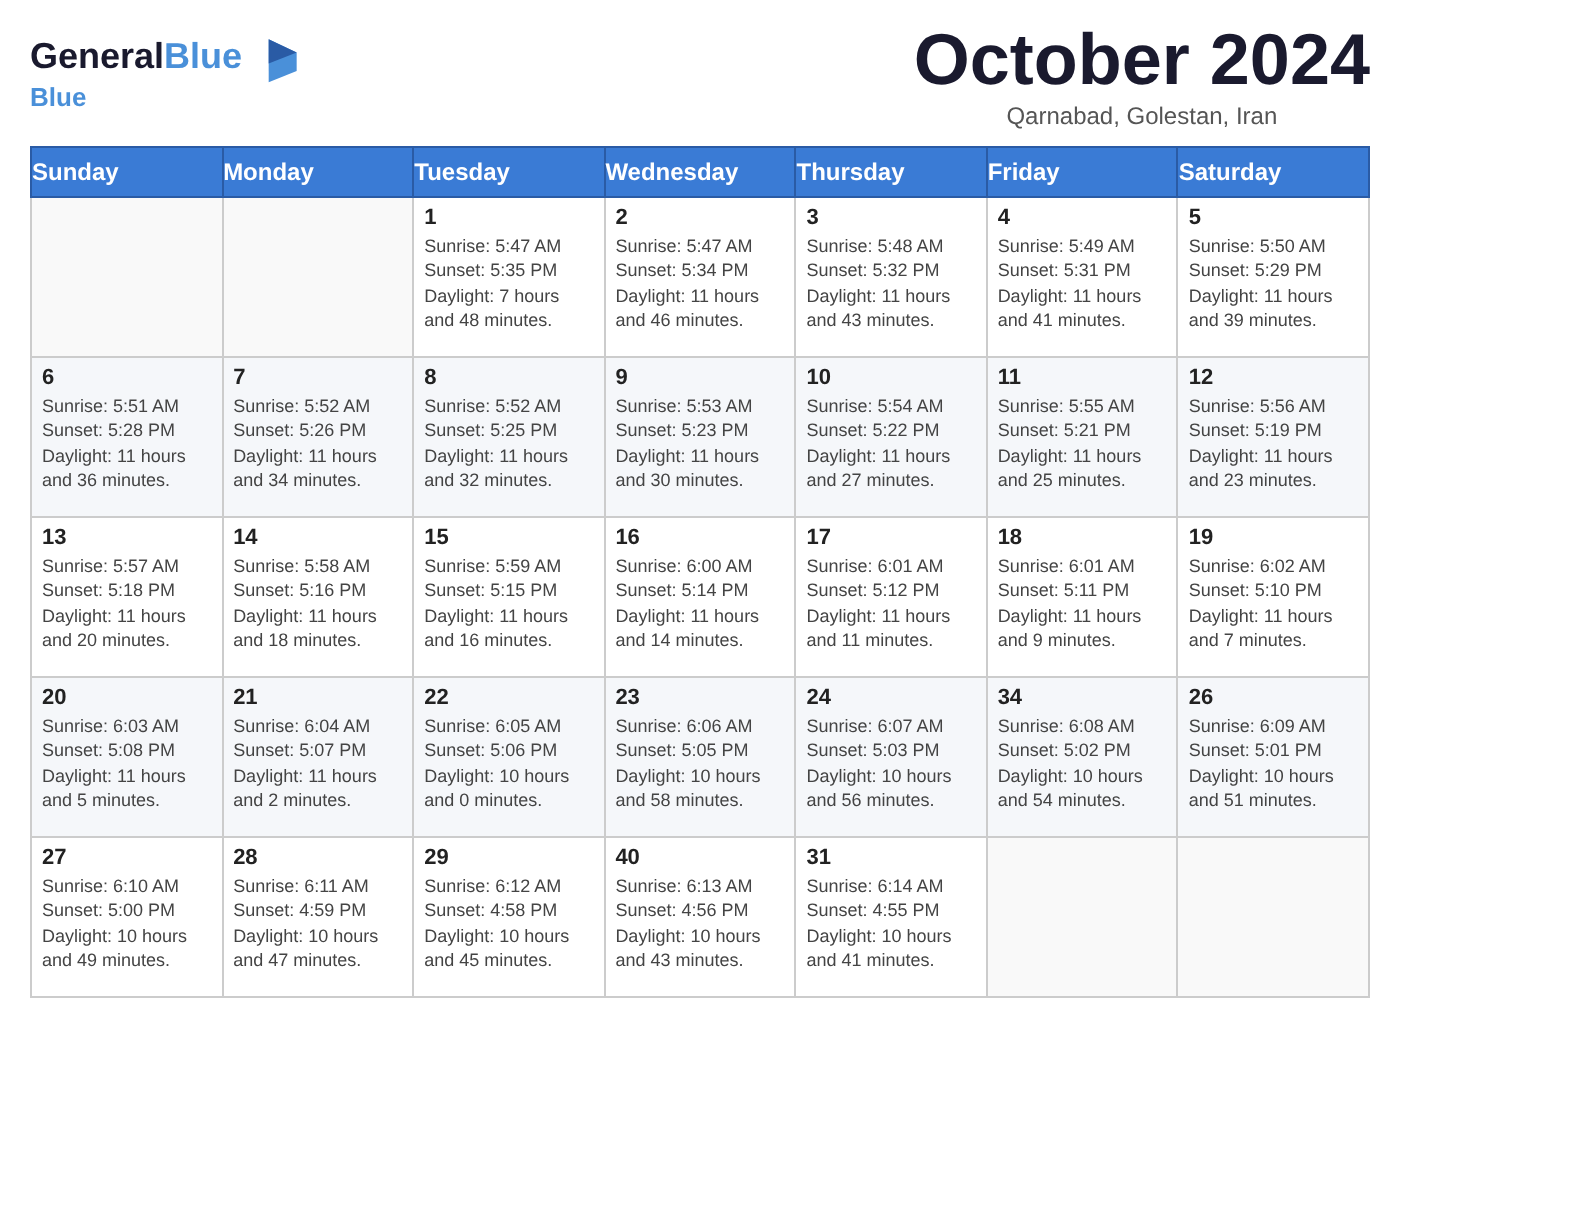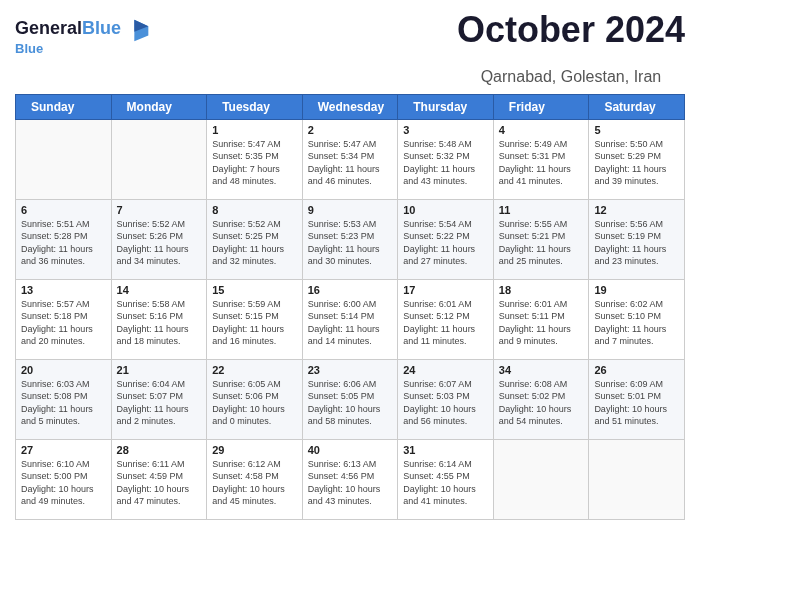--- a/index.html
+++ b/index.html
@@ -42,34 +42,34 @@
     .title-section {
       text-align: center;
     }
     .month-title {
       font-size: 36px;
       font-weight: bold;
       color: #1a1a2e;
       line-height: 1.1;
     }
     .location {
-      font-size: 16px;
+      font-size: 12px;
       color: #555;
-      margin-top: 18px;
+      margin-top: 1px;
     }
     table {
       width: 100%;
       border-collapse: collapse;
       table-layout: fixed;
     }
     th {
       background-color: #3a7bd5;
       color: #fff;
       text-align: left;
-      padding: 5px 15px;
+      padding: 5px 0;
       font-size: 12px;
       font-weight: bold;
       border: 1px solid #2a5ba5;
     }
     td {
       border: 1px solid #ccc;
       padding: 4px 5px;
       vertical-align: top;
       font-size: 9.5px;
       color: #333;

